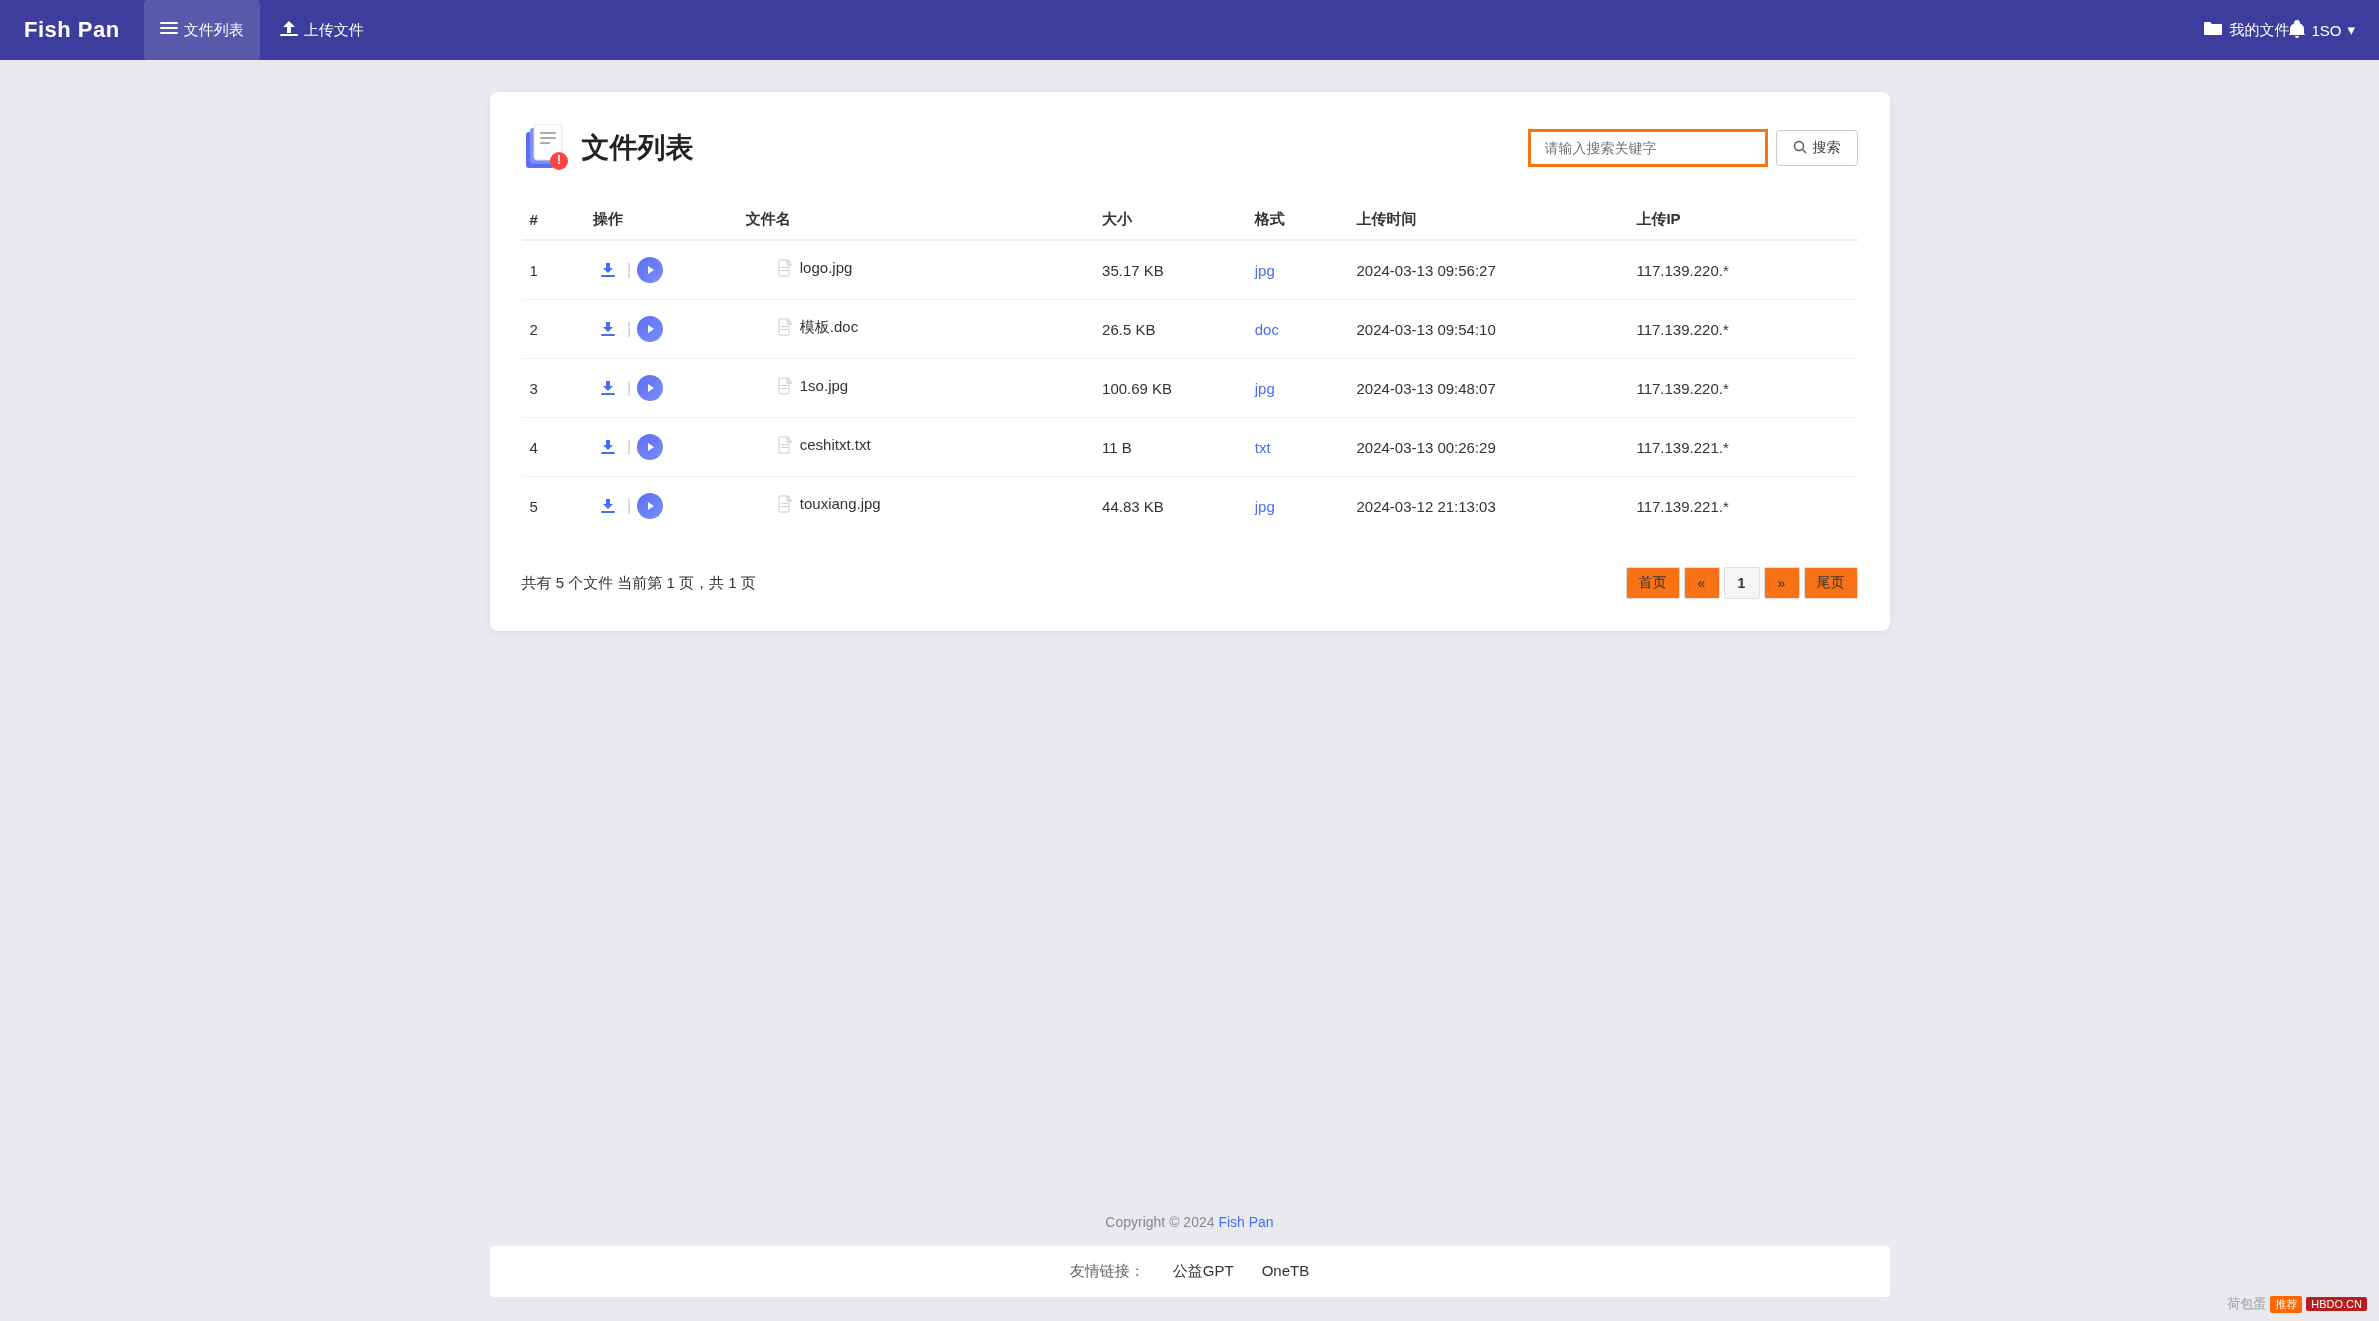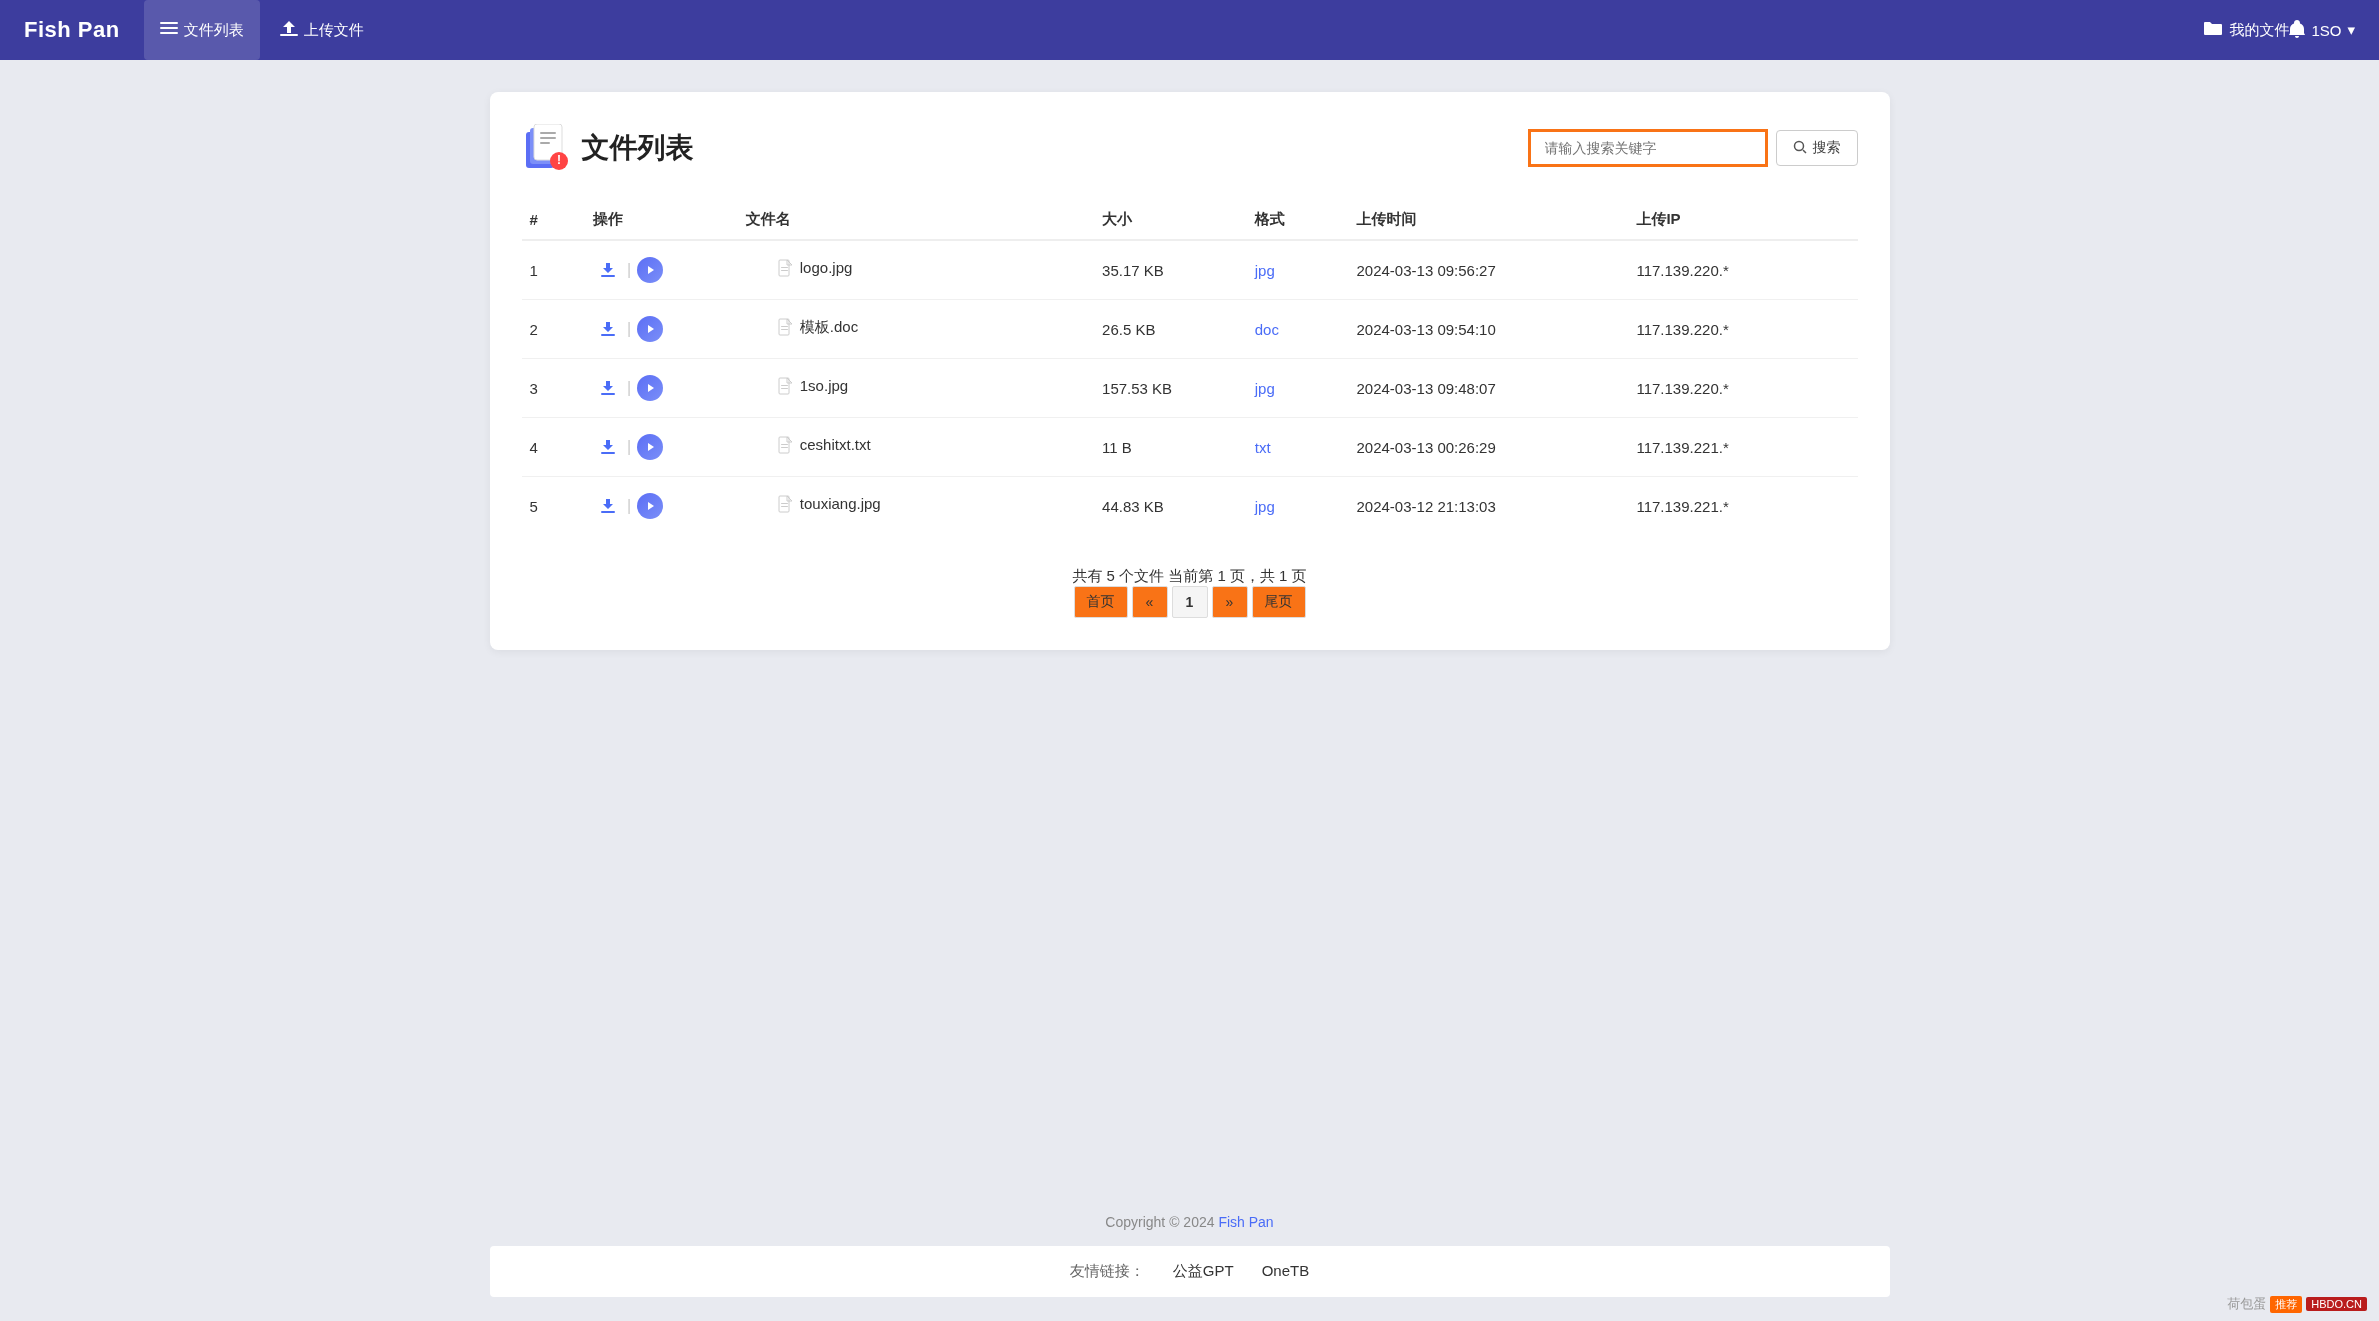--- a/index.html
+++ b/index.html
@@ -211,21 +211,20 @@
       text-decoration: none;
       cursor: pointer;
     }
 
     
     .bottom-area {
       display: flex;
       align-items: center;
       justify-content: space-between;
       margin-top: 32px;
-      flex-direction: column;
     }
     .pagination-info {
       font-size: 15px;
       color: #333;
     }
     .pagination {
       display: flex;
       gap: 4px;
     }
     .page-btn {
@@ -510,21 +509,21 @@
               <rect x="1" y="1" width="10" height="16" rx="1" stroke="#ccc" stroke-width="1" fill="white"></rect>
               <path d="M9 1v5h5" stroke="#ccc" stroke-width="1" fill="none"></path>
               <path d="M9 1l5 5" stroke="#ccc" stroke-width="1"></path>
               <rect x="3" y="8" width="7" height="1" rx="0.5" fill="#ccc"></rect>
               <rect x="3" y="11" width="7" height="1" rx="0.5" fill="#ccc"></rect>
             </svg>
           </span>
           <span>1so.jpg</span>
         </div>
       </td>
-      <td class="col-size">157.53 KB</td>
+      <td class="col-size">100.69 KB</td>
       <td class="col-format">
         <a class="format-link">jpg</a>
       </td>
       <td class="col-time">2024-03-13 09:48:07</td>
       <td class="col-ip">117.139.220.*</td>
     </tr>
           <tr>
       <td class="col-num">4</td>
       <td class="col-action">
         <div class="action-cell">

